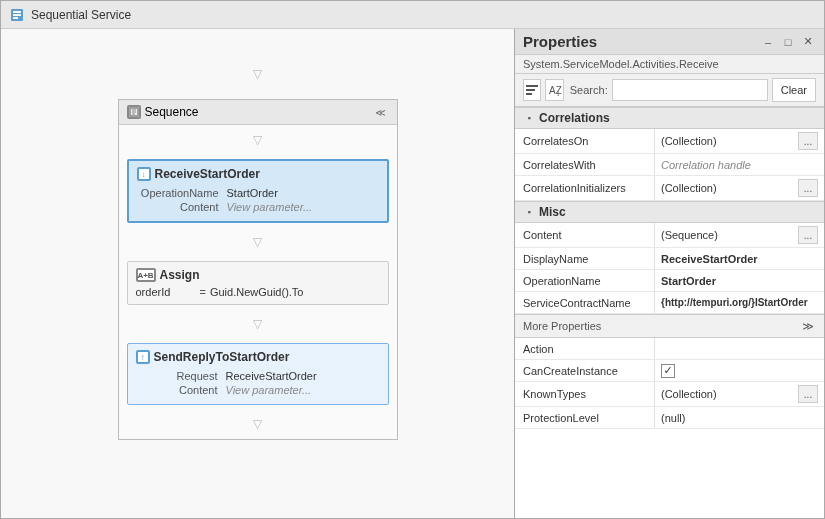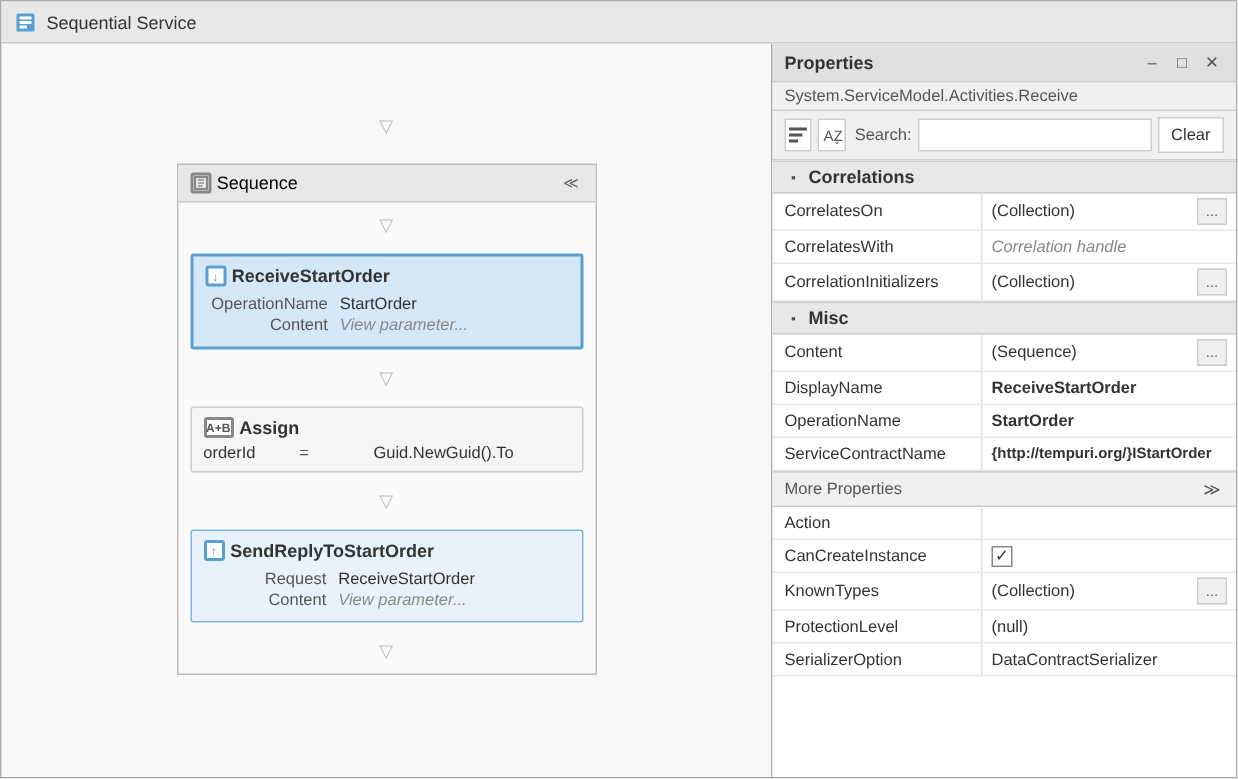--- a/index.html
+++ b/index.html
@@ -63,21 +63,21 @@
       position: relative;
       overflow: hidden;
     }
 
     .workflow-inner {
       position: absolute;
       top: 0; left: 0; right: 0; bottom: 0;
       display: flex;
       flex-direction: column;
       align-items: center;
-      padding-top: 40px;
+      padding-top: 30px;
     }
 
     
     .sequence-box {
       border: 1px solid #bbb;
       background: #fafafa;
       width: 280px;
       margin: 0 auto;
       margin-top: 10px;
       position: relative;
@@ -203,21 +203,20 @@
       width: 60px;
     }
 
     .assign-eq {
       color: #555;
     }
 
     .assign-val {
       color: #333;
       font-size: 11px;
-      margin-left: 39px;
     }
 
     
     .icon-receive {
       width: 14px;
       height: 14px;
       border: 2px solid #5a9fd4;
       border-radius: 2px;
       background: white;
       display: inline-flex;
@@ -278,21 +277,21 @@
       background: #e0e0e0;
       border-bottom: 1px solid #ccc;
       padding: 4px 8px;
       display: flex;
       align-items: center;
       justify-content: space-between;
       height: 26px;
     }
 
     .props-title-text {
-      font-size: 12px;
+      font-size: 15px;
       font-weight: 600;
       color: #333;
     }
 
     .props-title-controls {
       display: flex;
       gap: 4px;
       align-items: center;
     }
 
@@ -678,20 +677,16 @@
             <span>(Collection)</span>
             <button class="props-ellipsis-btn">...</button>
           </span>
         </div>
 
         <div class="props-row">
           <span class="props-row-name">ProtectionLevel</span>
           <span class="props-row-value">(null)</span>
         </div>
 
-        <div class="props-row">
-          <span class="props-row-name">SerializerOption</span>
-          <span class="props-row-value">DataContractSerializer</span>
-        </div>
       </div>
     </div>
   </div>
 </div>
 
 </body></html>

